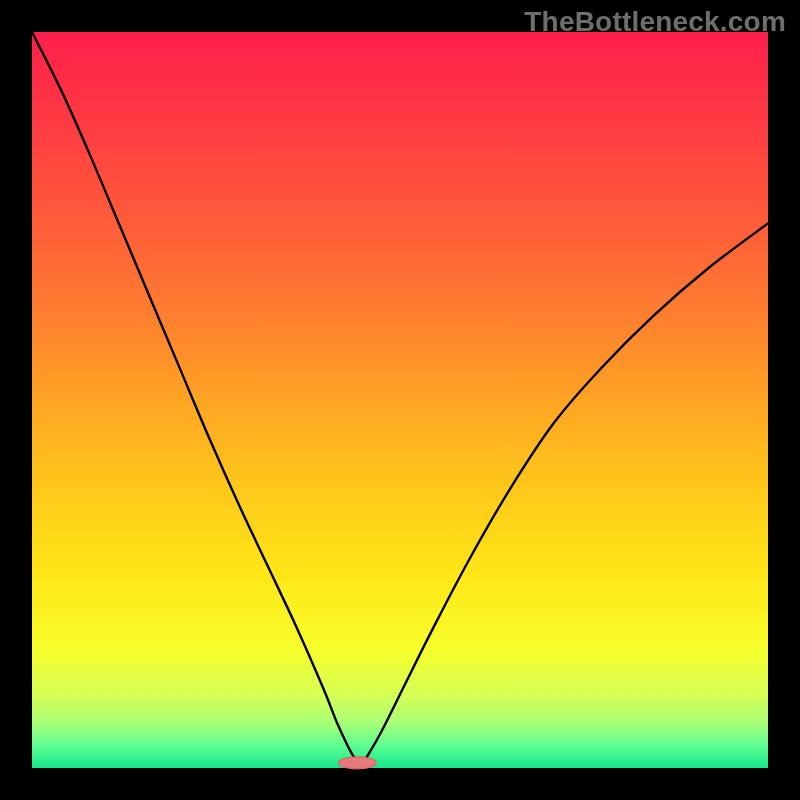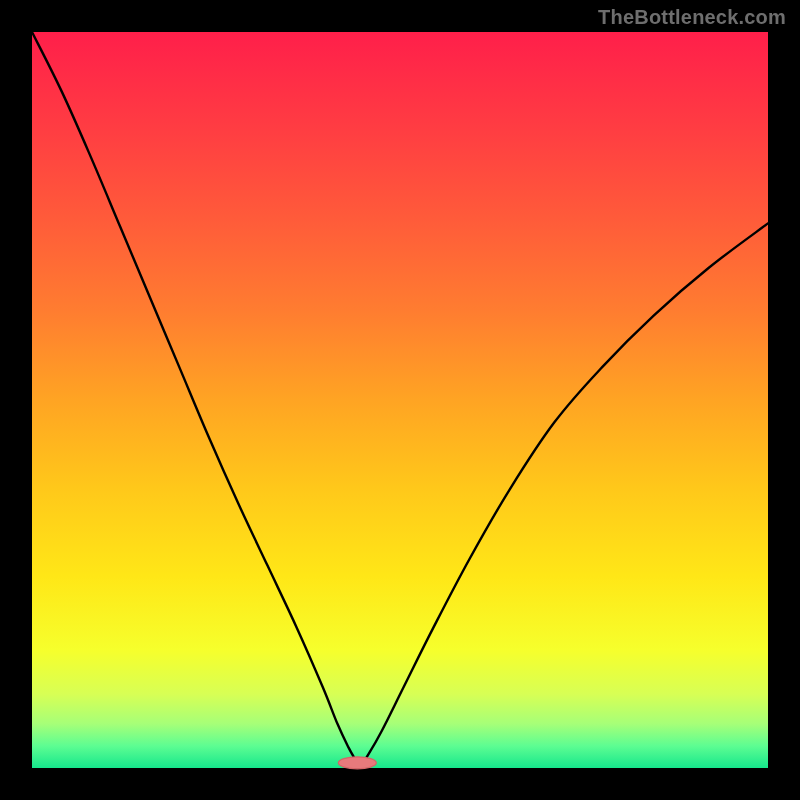--- a/index.html
+++ b/index.html
@@ -14,21 +14,21 @@
     position: relative;
     width: 800px;
     height: 800px;
     background: #000;
   }
   .watermark {
     position: absolute;
     top: 6px;
     right: 14px;
     font-family: Arial, Helvetica, sans-serif;
-    font-size: 20px;
+    font-size: 28px;
     font-weight: 600;
     color: #6e6e6e;
     letter-spacing: 0.2px;
     user-select: none;
   }
   svg {
     position: absolute;
     left: 0;
     top: 0;
   }

